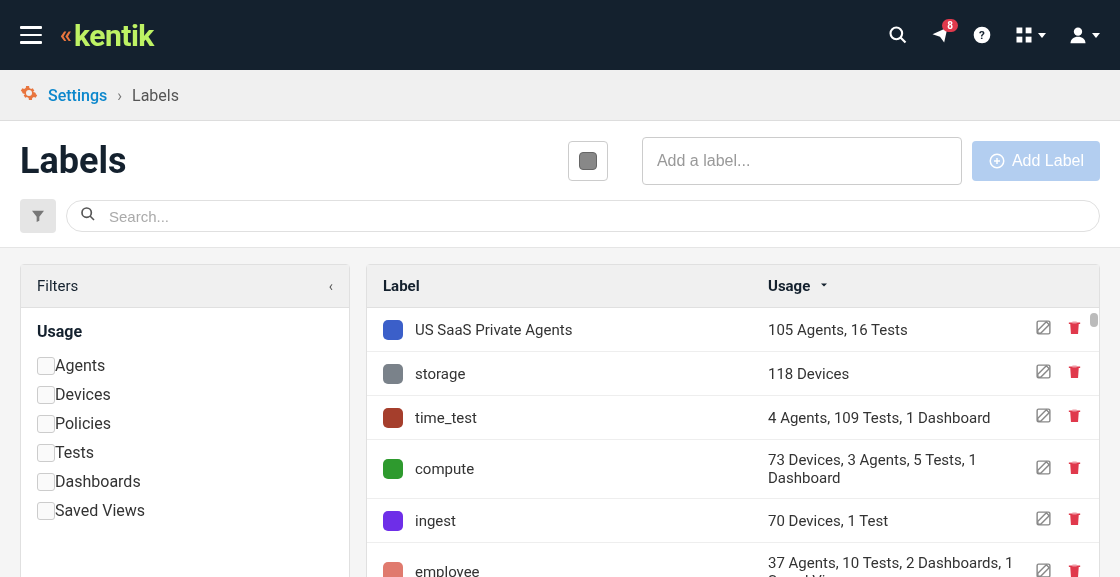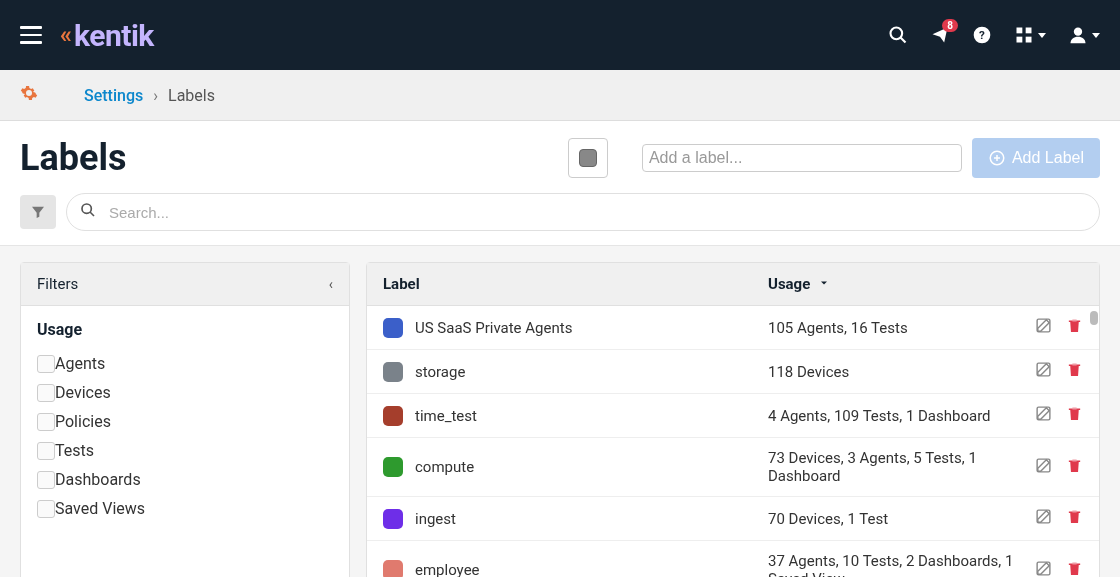--- a/index.html
+++ b/index.html
@@ -4,50 +4,50 @@
   <style>
     * { margin: 0; padding: 0; box-sizing: border-box; }
     body { font-family: -apple-system, BlinkMacSystemFont, "Segoe UI", Roboto, sans-serif; background: #f5f5f5; width: 1120px; height: 577px; overflow: hidden; }
     
     
     .header { background: #14212e; height: 70px; display: flex; align-items: center; padding: 0 20px; justify-content: space-between; }
     .header-left { display: flex; align-items: center; gap: 18px; }
     .menu-icon { color: #fff; cursor: pointer; display: flex; flex-direction: column; gap: 5px; }
     .menu-icon span { width: 22px; height: 2.5px; background: #fff; border-radius: 1px; }
     .logo { display: flex; align-items: center; gap: 6px; }
-    .logo-text { color: #c4b5fd; font-size: 30px; font-weight: 700; letter-spacing: -0.5px; }
+    .logo-text { color: #bef264; font-size: 30px; font-weight: 700; letter-spacing: -0.5px; }
     .logo-chevrons { color: #e8753e; font-size: 24px; font-weight: 700; letter-spacing: -4px; }
     .header-right { display: flex; align-items: center; gap: 22px; }
     .header-icon { color: #fff; cursor: pointer; position: relative; display: flex; align-items: center; }
     .notif-badge { position: absolute; top: -6px; right: -8px; background: #e0394c; color: #fff; font-size: 10px; font-weight: 700; border-radius: 8px; padding: 1px 5px; min-width: 14px; text-align: center; }
     .header-icon svg { width: 20px; height: 20px; }
     .caret { display: inline-block; width: 0; height: 0; border-left: 4px solid transparent; border-right: 4px solid transparent; border-top: 5px solid #fff; margin-left: 4px; }
     
     
     .breadcrumb-bar { background: #f0f0f0; border-bottom: 1px solid #ddd; padding: 14px 20px; display: flex; align-items: center; gap: 10px; font-size: 16px; }
     .gear-icon { color: #e8753e; }
-    .bc-link { color: #0c87cc; cursor: pointer; font-weight: 500; margin-left: 36px; }
+    .bc-link { color: #0c87cc; cursor: pointer; font-weight: 500; }
     .bc-sep { color: #777; }
     .bc-current { color: #555; }
     
     
     .page-hdr { display: flex; justify-content: space-between; align-items: center; padding: 16px 20px 0 20px; background: #fff; }
     .page-title { font-size: 36px; font-weight: 700; color: #14212e; }
     .hdr-actions { display: flex; align-items: center; gap: 10px; }
     .color-picker-btn { width: 40px; height: 40px; border: 1px solid #ccc; border-radius: 4px; background: #fff; display: flex; align-items: center; justify-content: center; cursor: pointer; }
     .cp-inner { width: 18px; height: 18px; border-radius: 4px; background: #888; border: 1px solid #666; }
-    .add-label-input { flex: 1; min-width: 320px; height: 28px; border: 1px solid #ccc; border-radius: 4px; padding: 0 6px; font-size: 16px; color: #555; margin-left: 24px; }
+    .add-label-input { flex: 1; min-width: 320px; height: 48px; border: 1px solid #ccc; border-radius: 4px; padding: 0 14px; font-size: 16px; color: #555; margin-left: 24px; }
     .add-label-input::placeholder { color: #999; }
     .add-label-btn { height: 40px; padding: 0 16px; background: #b3cef0; color: #fff; border: none; border-radius: 4px; font-size: 16px; font-weight: 500; cursor: pointer; display: flex; align-items: center; gap: 6px; }
     
     
     .search-row { display: flex; align-items: center; gap: 10px; padding: 14px 20px; background: #fff; border-bottom: 1px solid #e5e5e5; }
     .filter-chip { width: 36px; height: 34px; background: #e5e5e5; border-radius: 4px; display: flex; align-items: center; justify-content: center; cursor: pointer; }
     .search-box { flex: 1; position: relative; }
-    .search-box input { width: 100%; height: 38px; border: 1px solid #e0e0e0; border-radius: 20px; padding: 0 16px 0 42px; font-size: 15px; }
+    .search-box input { width: 100%; height: 32px; border: 1px solid #e0e0e0; border-radius: 20px; padding: 0 16px 0 42px; font-size: 15px; }
     .search-box input::placeholder { color: #aaa; }
     .search-box .sicon { position: absolute; left: 14px; top: 50%; transform: translateY(-50%); color: #555; }
     
     
     .main { display: flex; gap: 16px; padding: 16px 20px; background: #f5f5f5; }
     
     
     .filters-panel { width: 330px; background: #fff; border: 1px solid #e0e0e0; border-radius: 4px; }
     .filters-hdr { background: #f0f0f0; border-bottom: 1px solid #e0e0e0; padding: 12px 16px; display: flex; justify-content: space-between; align-items: center; }
     .filters-hdr h3 { font-size: 15px; font-weight: 400; color: #14212e; }

